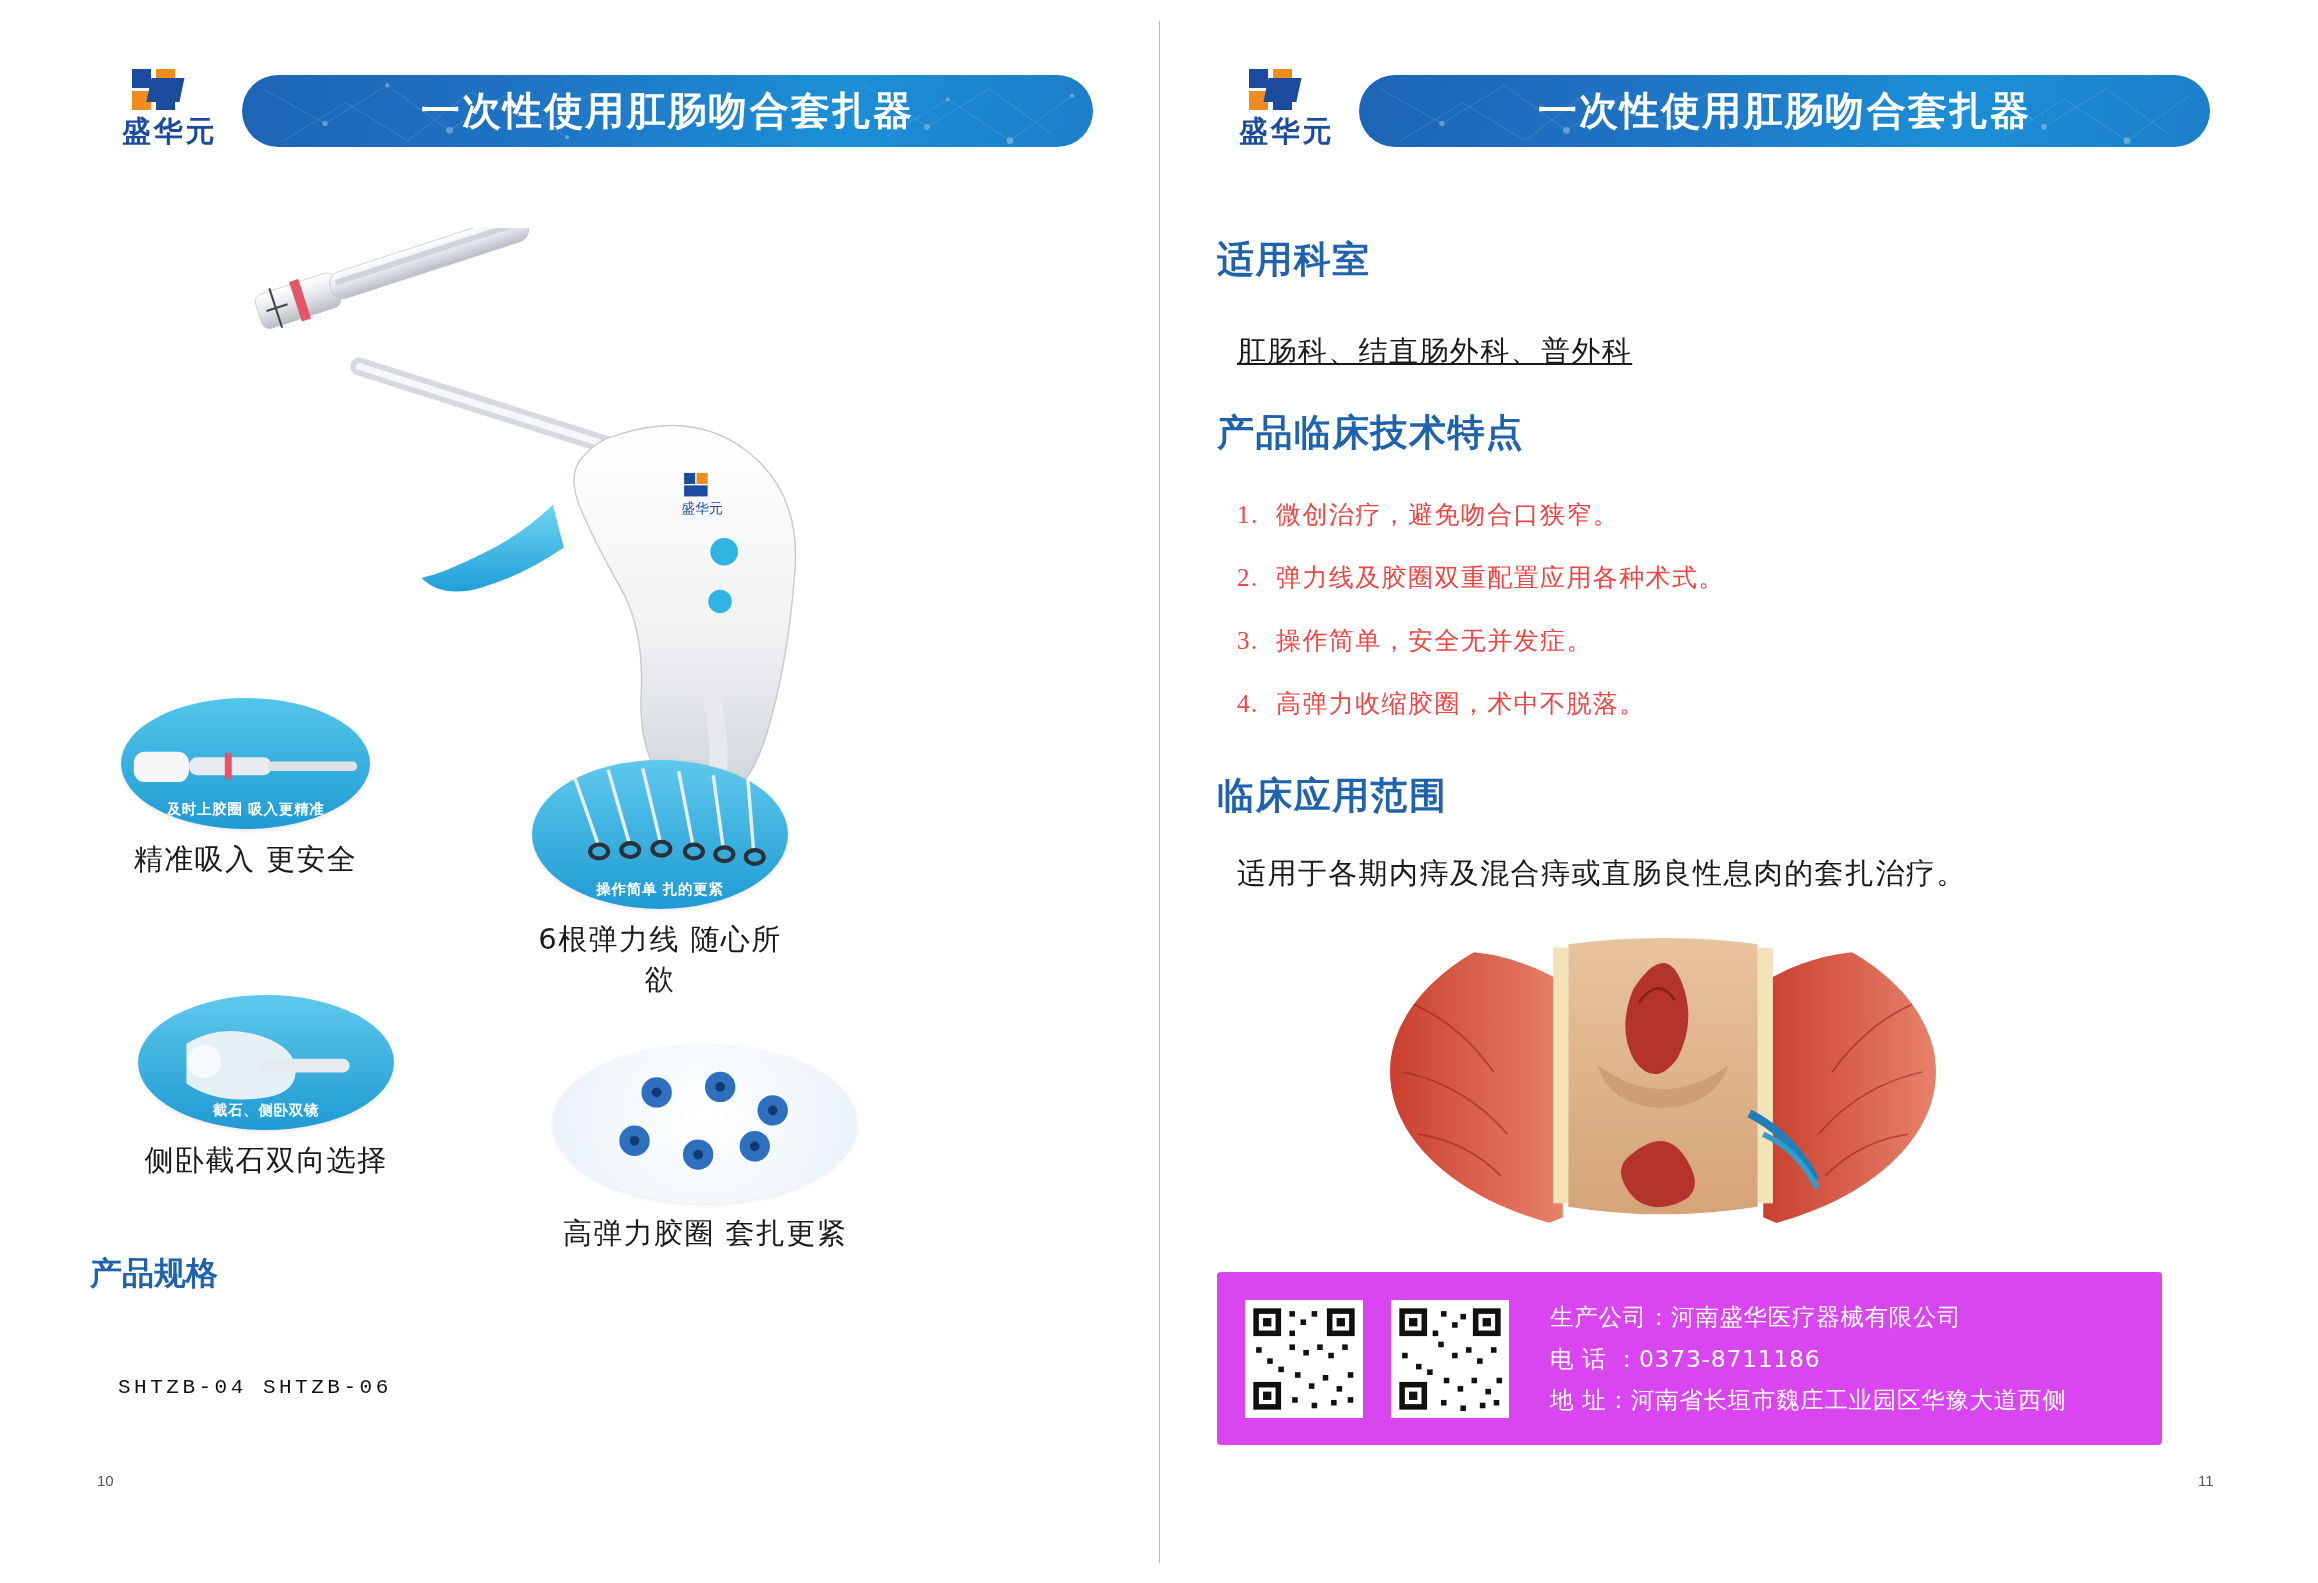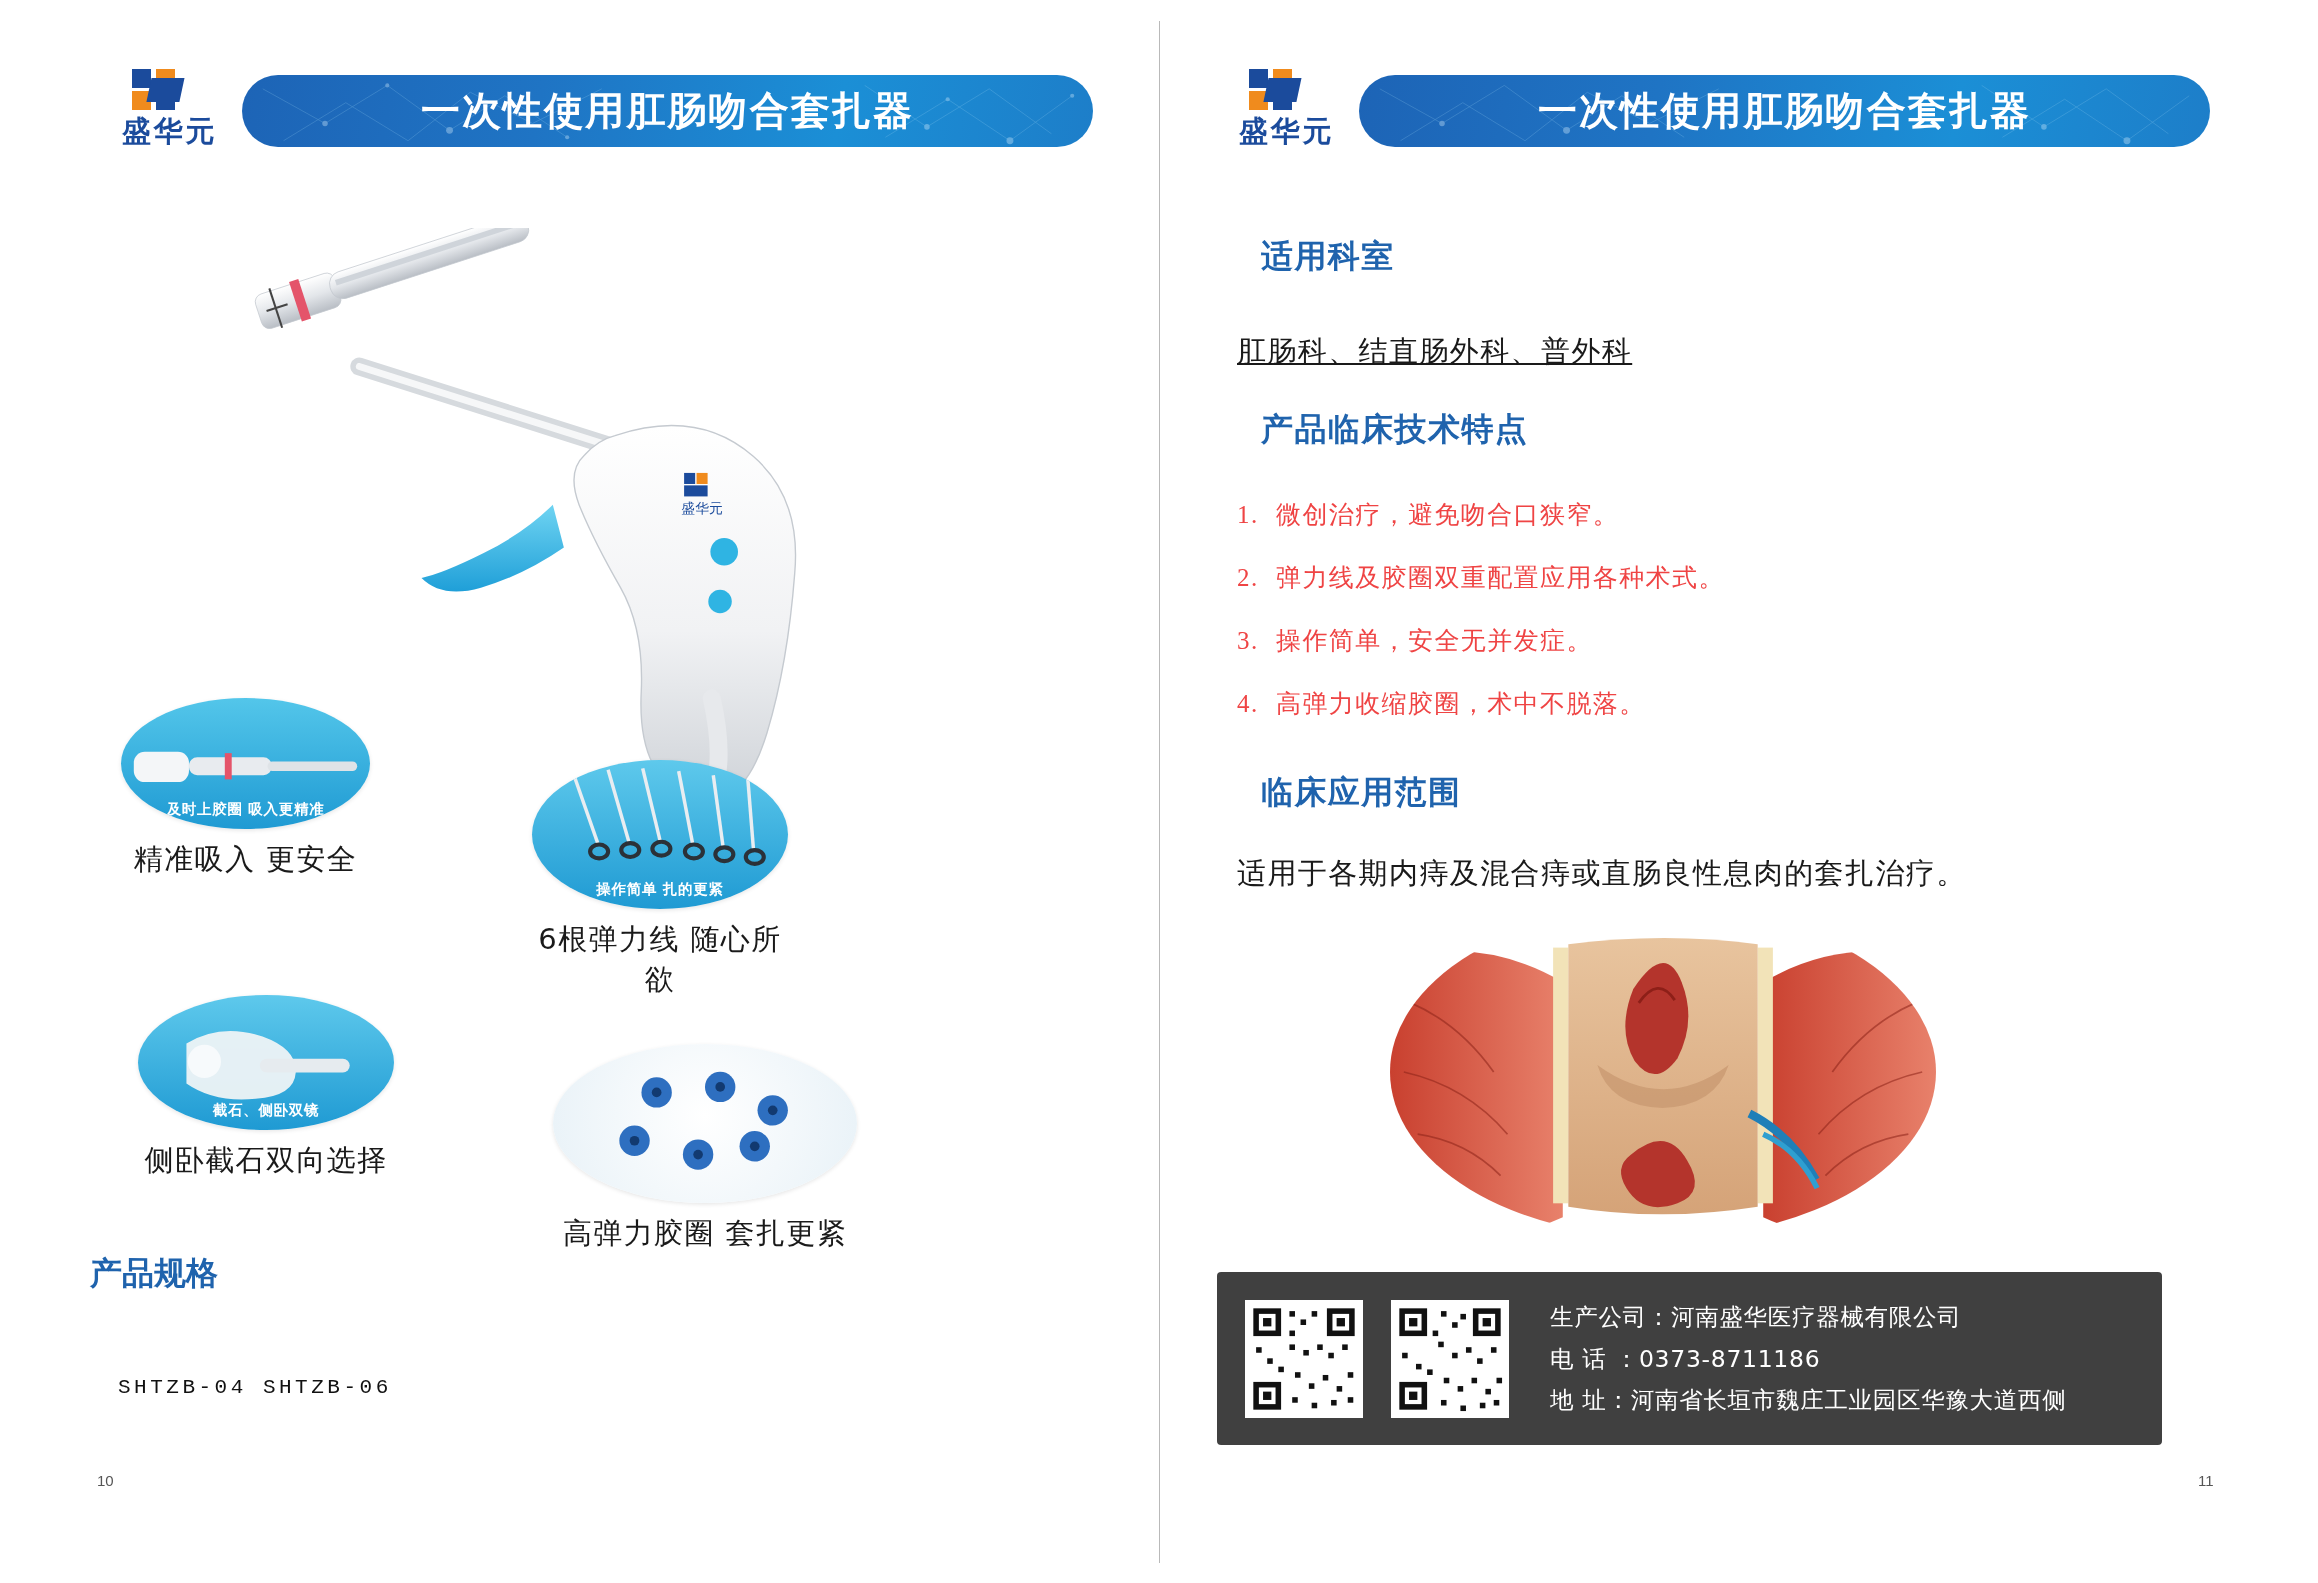--- a/index.html
+++ b/index.html
@@ -39,34 +39,34 @@
   .feature .lbl{margin-top:11px;font-size:29px;color:#1a1a1a;letter-spacing:1.4px;
     font-family:"DejaVu Sans","Liberation Sans",sans-serif;}
 
   .spec-title{position:absolute;left:90px;top:1252px;font-size:32px;font-weight:bold;color:#1f63ad;
     font-family:"DejaVu Sans","Liberation Sans",sans-serif;}
   .spec-val{position:absolute;left:118px;top:1376px;font-size:21px;color:#111;letter-spacing:3.5px;
     font-family:"Liberation Mono","DejaVu Sans Mono",monospace;}
   .pagenum{position:absolute;font-size:15px;color:#555;font-family:Liberation Sans, sans-serif;}
 
   
-  .sec-h{position:absolute;font-size:32px;font-weight:bold;color:#1f63ad;letter-spacing:1.4px;
-    font-family:"DejaVu Sans","Liberation Sans",sans-serif;margin-left:44px;}
+  .sec-h{position:absolute;font-size:37px;font-weight:bold;color:#1f63ad;letter-spacing:1.4px;
+    font-family:"DejaVu Sans","Liberation Sans",sans-serif;}
   .sec-p{position:absolute;font-size:29px;color:#1a1a1a;letter-spacing:1.4px;
     font-family:"DejaVu Sans","Liberation Sans",sans-serif;}
   .feat-list{position:absolute;left:1237px;top:498px;width:989px;margin:0;padding:0;list-style:none;}
   .feat-list li{font-size:25px;color:#ef4444;margin-bottom:30px;letter-spacing:1.4px;
     font-family:"DejaVu Sans","Liberation Sans",sans-serif;}
   .feat-list li .num{display:inline-block;width:39px;
     font-family:"Liberation Serif","DejaVu Serif",serif;}
 
   .anat{position:absolute;left:1390px;top:906px;width:546px;height:332px;border-radius:50%/50%;
     overflow:hidden;}
 
-  .contact{position:absolute;left:1217px;top:1272px;width:945px;height:173px;background:#404040;
+  .contact{position:absolute;left:1217px;top:1272px;width:945px;height:173px;background:#d946ef;
     border-radius:4.1px;display:flex;align-items:center;}
   .qr{width:118px;height:118px;background:#ffffff;margin-left:28px;position:relative;flex:none;}
   .contact-lines{margin-left:41px;color:#ffffff;}
   .contact-lines div{font-size:23.5px;margin:9.7px 0;letter-spacing:0.7px;
     font-family:"DejaVu Sans","Liberation Sans",sans-serif;}
   .contact-lines .val{font-family:"DejaVu Sans","Liberation Sans",sans-serif;}
 </style>
 </head>
 <body>
 

